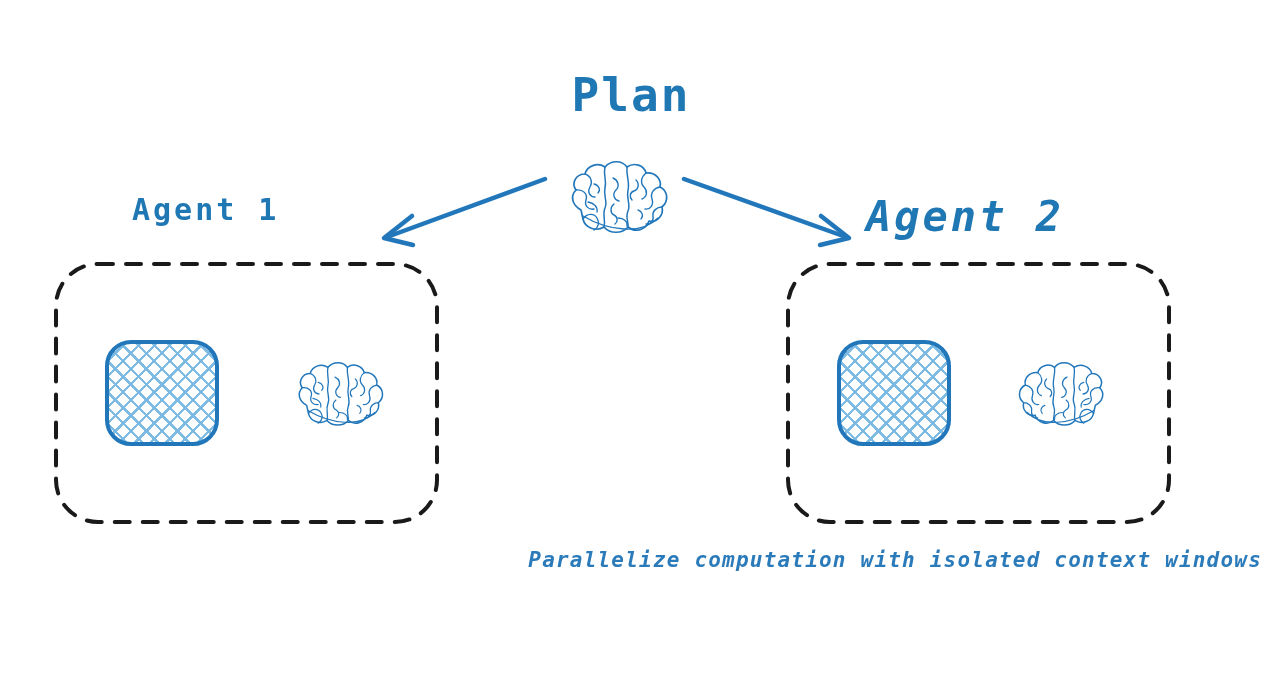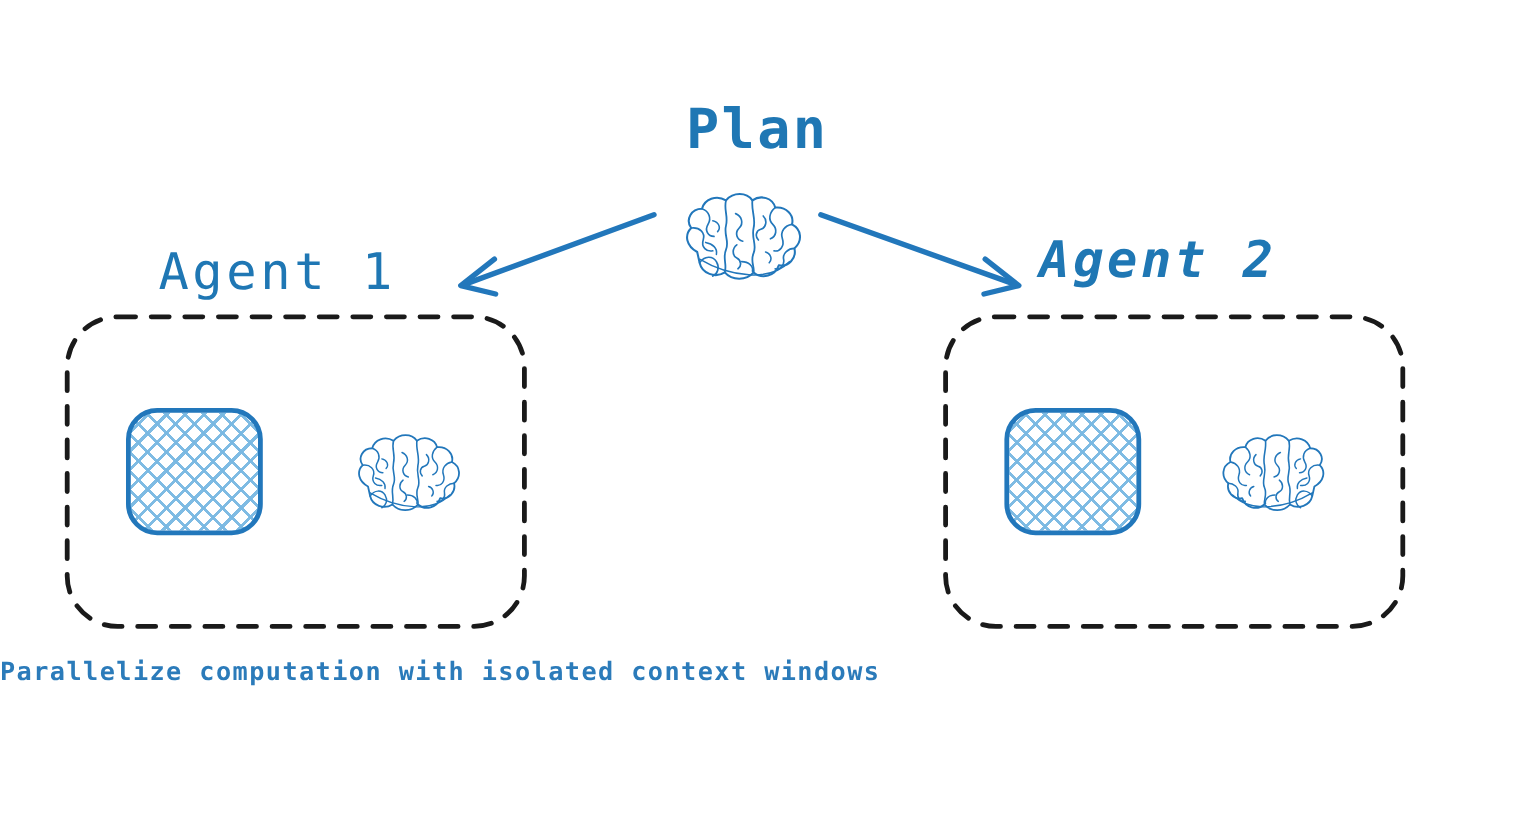--- a/index.html
+++ b/index.html
@@ -32,50 +32,49 @@
   }
 
   #plan-title {
     left: 0;
     right: 0;
     top: 68px;
     text-align: center;
     font-size: 46px;
     font-weight: 700;
     letter-spacing: 2px;
-    margin-top: 12px;
   }
 
   #agent1-title {
     left: 132px;
     top: 192px;
-    font-size: 42px;
-    font-weight: 400;
+    font-size: 30px;
+    font-weight: 700;
     letter-spacing: 3px;
-    margin-top: 10px;
   }
 
   #agent2-title {
     left: 866px;
     top: 192px;
     font-size: 42px;
     font-weight: 700;
     letter-spacing: 3px;
     font-style: italic;
   }
 
   #caption {
     left: 0;
     right: 0;
     top: 548px;
-    text-align: left;
+    text-align: right;
     font-size: 21px;
     font-weight: 700;
     letter-spacing: 1.2px;
     color: #2b7bba;
+    font-style: italic;
   }
 
   
   .agent-box {
     position: absolute;
     width: 385px;
     height: 262px;
     border-radius: 44px;
     box-sizing: border-box;
   }

